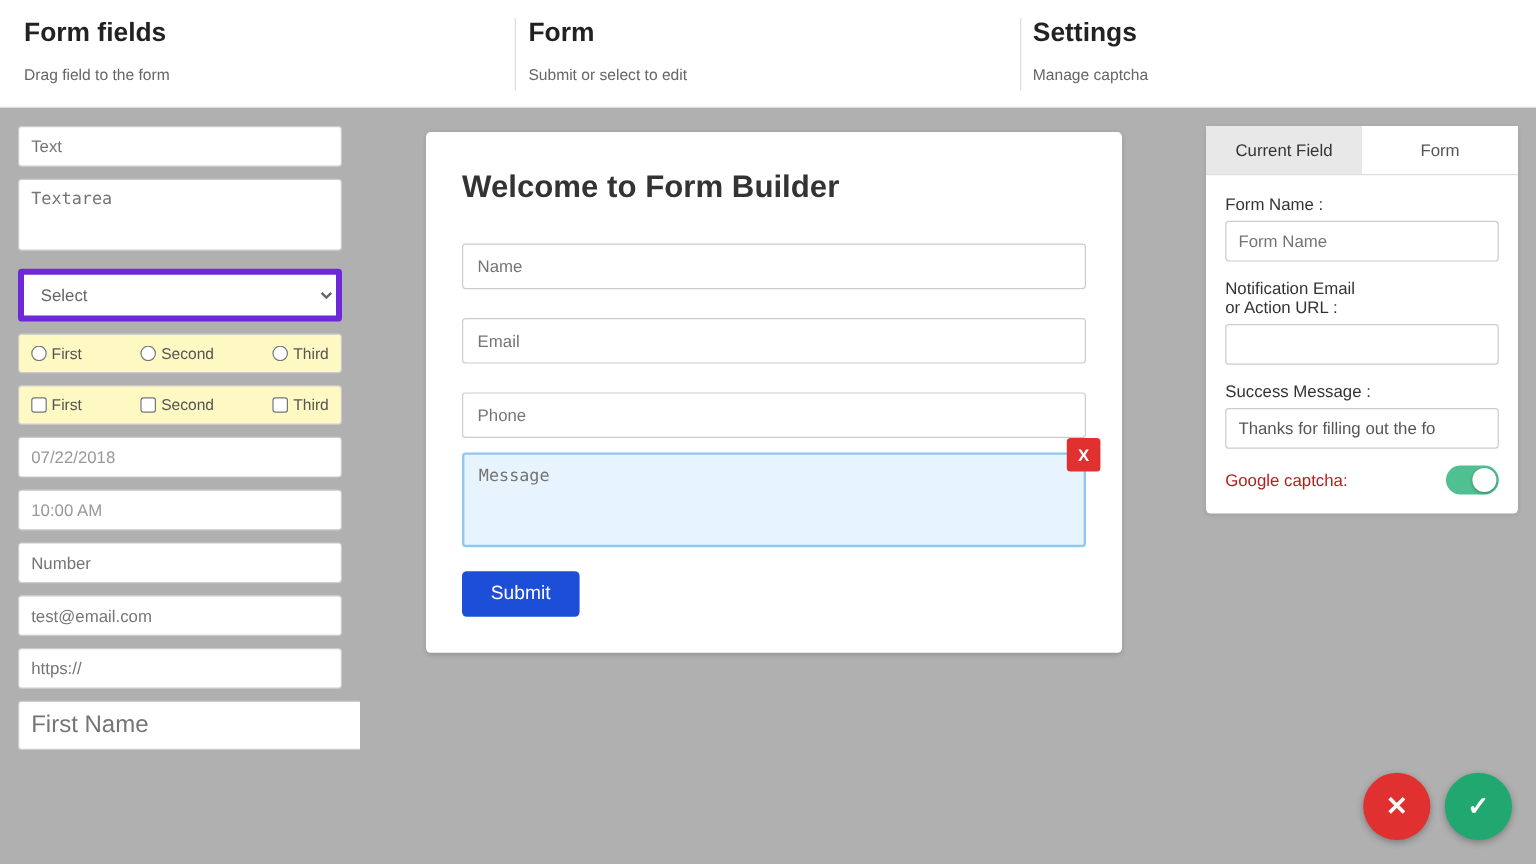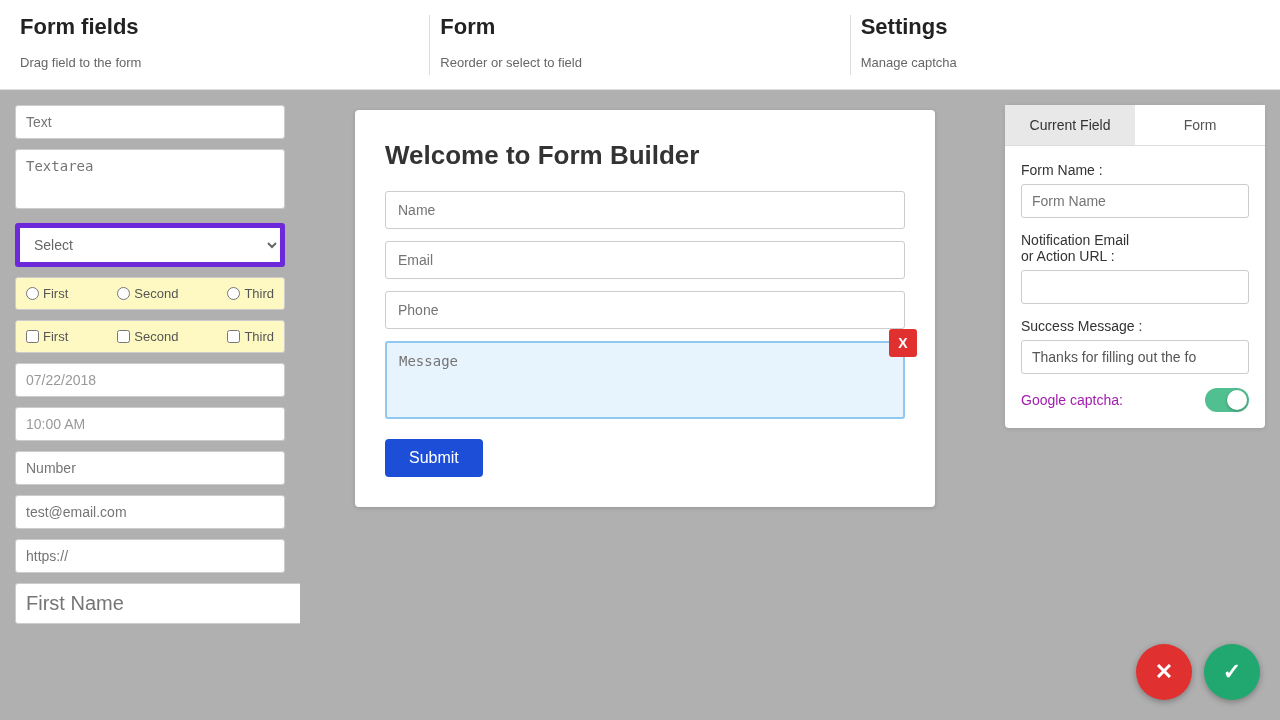--- a/index.html
+++ b/index.html
@@ -159,20 +159,21 @@
 
     .form-input {
       width: 100%;
       padding: 10px 12px;
       border: 1px solid #ccc;
       border-radius: 3px;
       font-size: 14px;
       color: #b91c1c;
       outline: none;
       background: #fff;
+      margin-top: 12px;
     }
 
     .form-textarea-wrap {
       position: relative;
       border: 2px solid #90c8f0;
       border-radius: 3px;
       background: #e8f4fd;
     }
 
     .form-textarea {
@@ -281,21 +282,21 @@
 
     .settings-row {
       display: flex;
       align-items: center;
       justify-content: space-between;
       margin-top: 14px;
     }
 
     .settings-row-label {
       font-size: 14px;
-      color: #a21caf;
+      color: #b91c1c;
     }
 
     
     .toggle {
       width: 44px;
       height: 24px;
       background: #50c090;
       border-radius: 12px;
       position: relative;
       cursor: pointer;
@@ -348,21 +349,21 @@
 <body>
 
 <div class="header">
   <div class="header-section">
     <h2>Form fields</h2>
     <p>Drag field to the form</p>
   </div>
   <div class="header-divider"></div>
   <div class="header-section">
     <h2>Form</h2>
-    <p>Reorder or select to field</p>
+    <p>Submit or select to edit</p>
   </div>
   <div class="header-divider"></div>
   <div class="header-section">
     <h2>Settings</h2>
     <p>Manage captcha</p>
   </div>
 </div>
 
 <div class="main">
 

